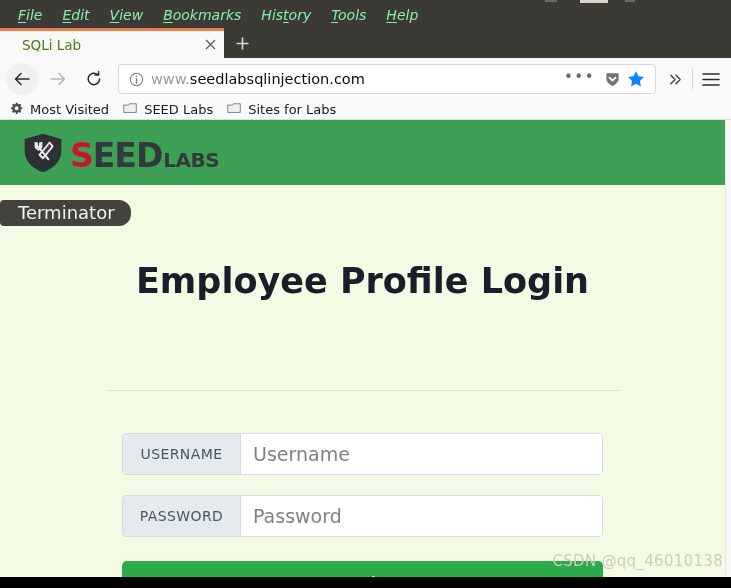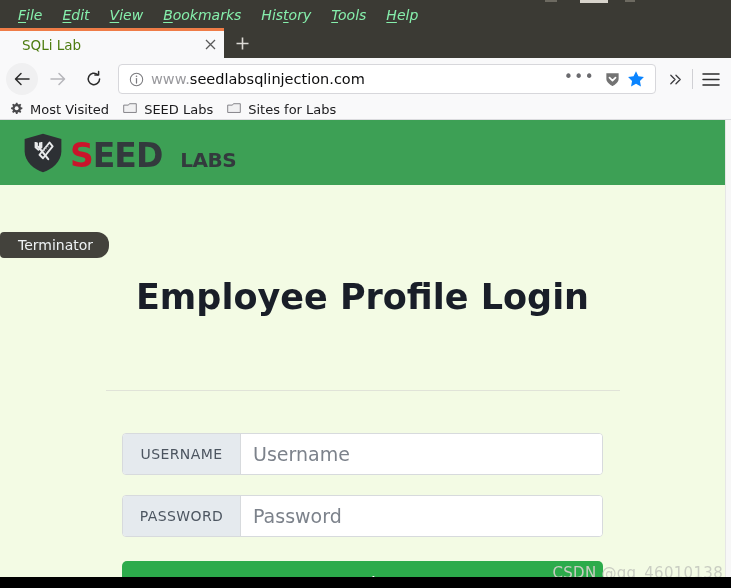--- a/index.html
+++ b/index.html
@@ -130,39 +130,38 @@
   }
   .logo-text {
     display: flex; align-items: baseline;
     font-family: "DejaVu Sans", "Liberation Sans", sans-serif;
     font-weight: 700; letter-spacing: -1px;
   }
   .seed-s { color: #c9152b; font-size: 33px; }
   .seed-e1 { color: #333a3d; font-size: 33px; }
   .seed-e2 { color: #333a3d; font-size: 33px; }
   .seed-d { color: #333a3d; font-size: 33px; }
-  .seed-labs { color: #333a3d; font-size: 20px; font-weight: 700; letter-spacing: -0.5px; margin-left: 18px; }
+  .seed-labs { color: #333a3d; font-size: 20px; font-weight: 700; letter-spacing: -0.5px; margin-left: 1px; }
 
   
   .terminator-tip {
     position: absolute; left: 0; top: 80px;
     height: 26px; padding: 0 16px 0 18px;
     background: #43423c; color: #eef2f4;
-    font-size: 14px; line-height: 26px;
+    font-size: 18px; line-height: 26px;
     border-radius: 4px 12px 12px 4px;
     white-space: nowrap;
-    margin-top: 32px;
   }
 
   
   .content {
     position: absolute; top: 65px; left: 0; width: 725px; bottom: 0;
   }
   .page-title {
-    position: absolute; top: 92px; left: 0; width: 725px;
+    position: absolute; top: 76px; left: 0; width: 725px;
     text-align: center;
     font-size: 35px; font-weight: 700; color: #191e28;
     font-family: "DejaVu Sans", "Liberation Sans", sans-serif;
   }
   .divider {
     position: absolute; top: 205px; left: 106px; width: 514px; height: 1px;
     background: #e0e3d8;
   }
   .form-area {
     position: absolute; top: 248px; left: 122px; width: 481px;
@@ -193,21 +192,21 @@
     margin-top: 24px;
     background: #2cab4b; color: #ffffff;
     border: 0; border-radius: 5px;
     font-size: 19px; padding: 12px 0;
     font-family: "DejaVu Sans", "Liberation Sans", sans-serif;
     cursor: pointer;
   }
 
   
   .watermark {
-    position: absolute; right: 8px; bottom: 6px;
+    position: absolute; right: 8px; bottom: 18px;
     font-size: 15px; color: #c9cdc2;
     font-family: "DejaVu Sans", "Liberation Sans", sans-serif;
     letter-spacing: 0.3px;
     pointer-events: none;
   }
 
   
   .bottom-strip {
     position: absolute; left: 0; bottom: 0; width: 731px; height: 11px;
     background: #000;

